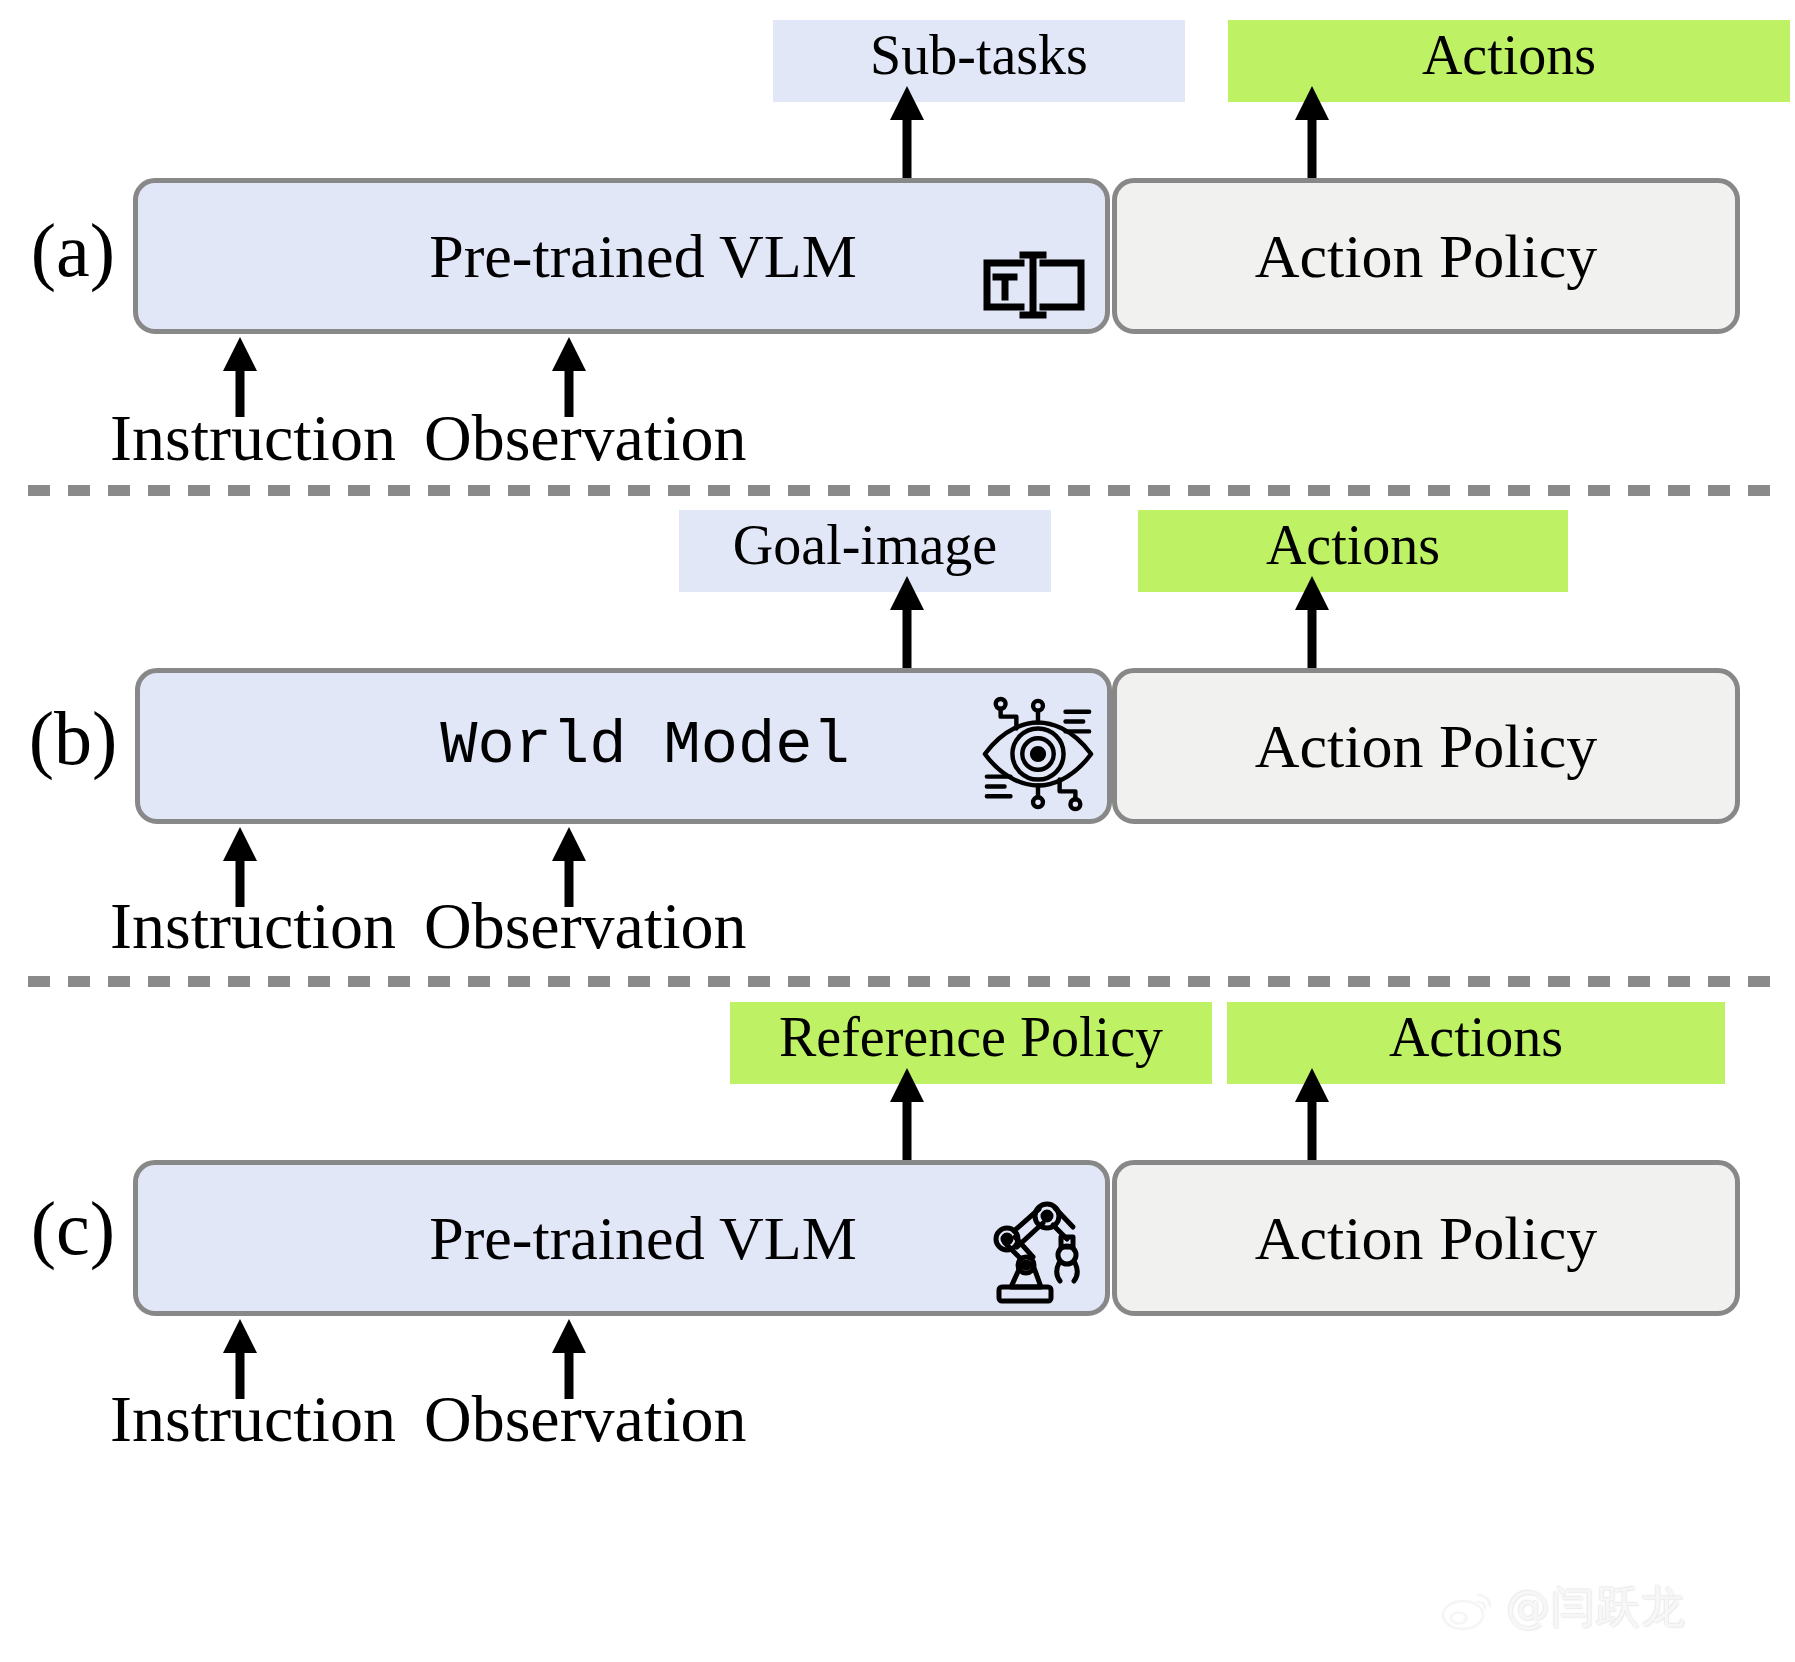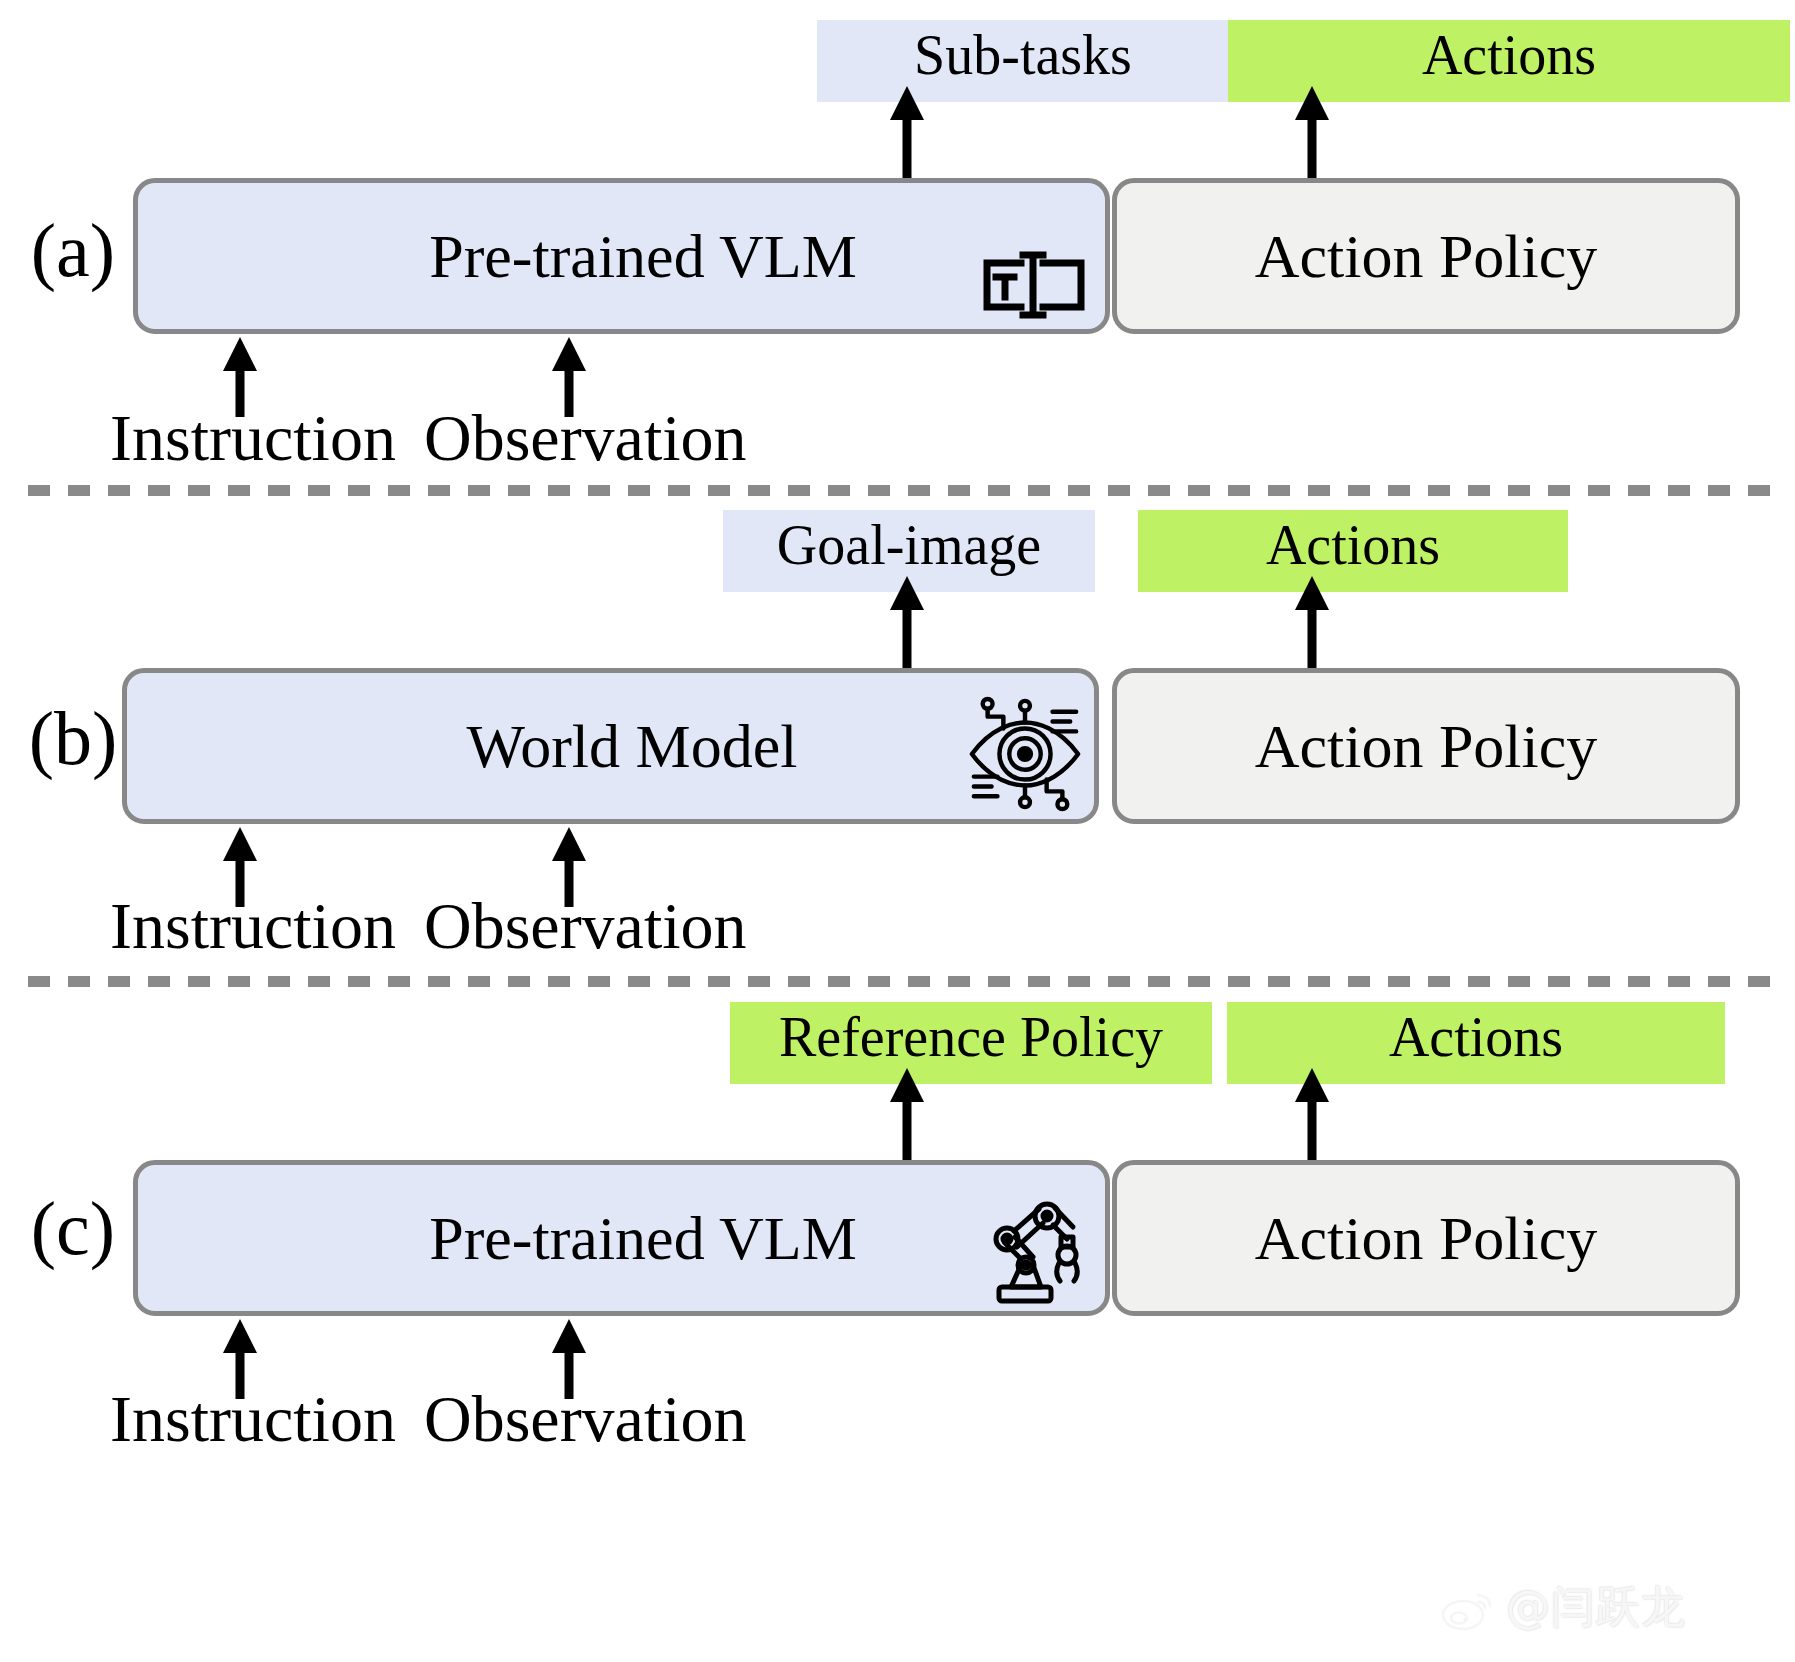--- a/index.html
+++ b/index.html
@@ -53,21 +53,21 @@
     box-sizing: border-box;
     display: flex;
     align-items: flex-start;
     justify-content: center;
     padding-top: 6px;
     font-size: 56px;
     line-height: 1.05;
     white-space: nowrap;
     position: absolute;
   }
-  .banner.blue  { background: #e2e7f8; margin-left: 44px; }
+  .banner.blue  { background: #e2e7f8; }
   .banner.green { background: #bef264; }
 
   
   .io-label {
     font-size: 66px;
     line-height: 1;
     white-space: nowrap;
     position: absolute;
     text-align: center;
   }
@@ -203,21 +203,21 @@
     <div class="shaft" style="height:74px;"></div>
   </div>
 
   <div class="arrow-up" style="left:1294px; top:576px; width:36px; height:96px;">
     <div class="head"></div>
     <div class="shaft" style="height:74px;"></div>
   </div>
 
   <div class="panel-letter abs" style="left:18px; top:700px; width:110px;">(b)</div>
 
-  <div class="module-box blue" style="left:122px; top:668px; width:977px; height:156px;">
+  <div class="module-box blue" style="left:135px; top:668px; width:977px; height:156px;font-family:Liberation Mono, monospace;">
     <span>World Model</span>
     <span class="module-icon" style="right:10px; bottom:6px; width:118px; height:118px;">
       <svg width="118" height="118" viewBox="0 0 120 120" fill="none" xmlns="http://www.w3.org/2000/svg" stroke="#000" stroke-width="4.5" stroke-linecap="round" stroke-linejoin="round">
 
         <path d="M6 60 C26 33 48 28 60 28 C72 28 94 33 114 60
                  C94 87 72 92 60 92 C48 92 26 87 6 60 Z" fill="none"></path>
 
         <circle cx="60" cy="60" r="26" fill="none"></circle>
         <circle cx="60" cy="60" r="16" fill="none"></circle>
         <circle cx="60" cy="60" r="6" fill="#000"></circle>

